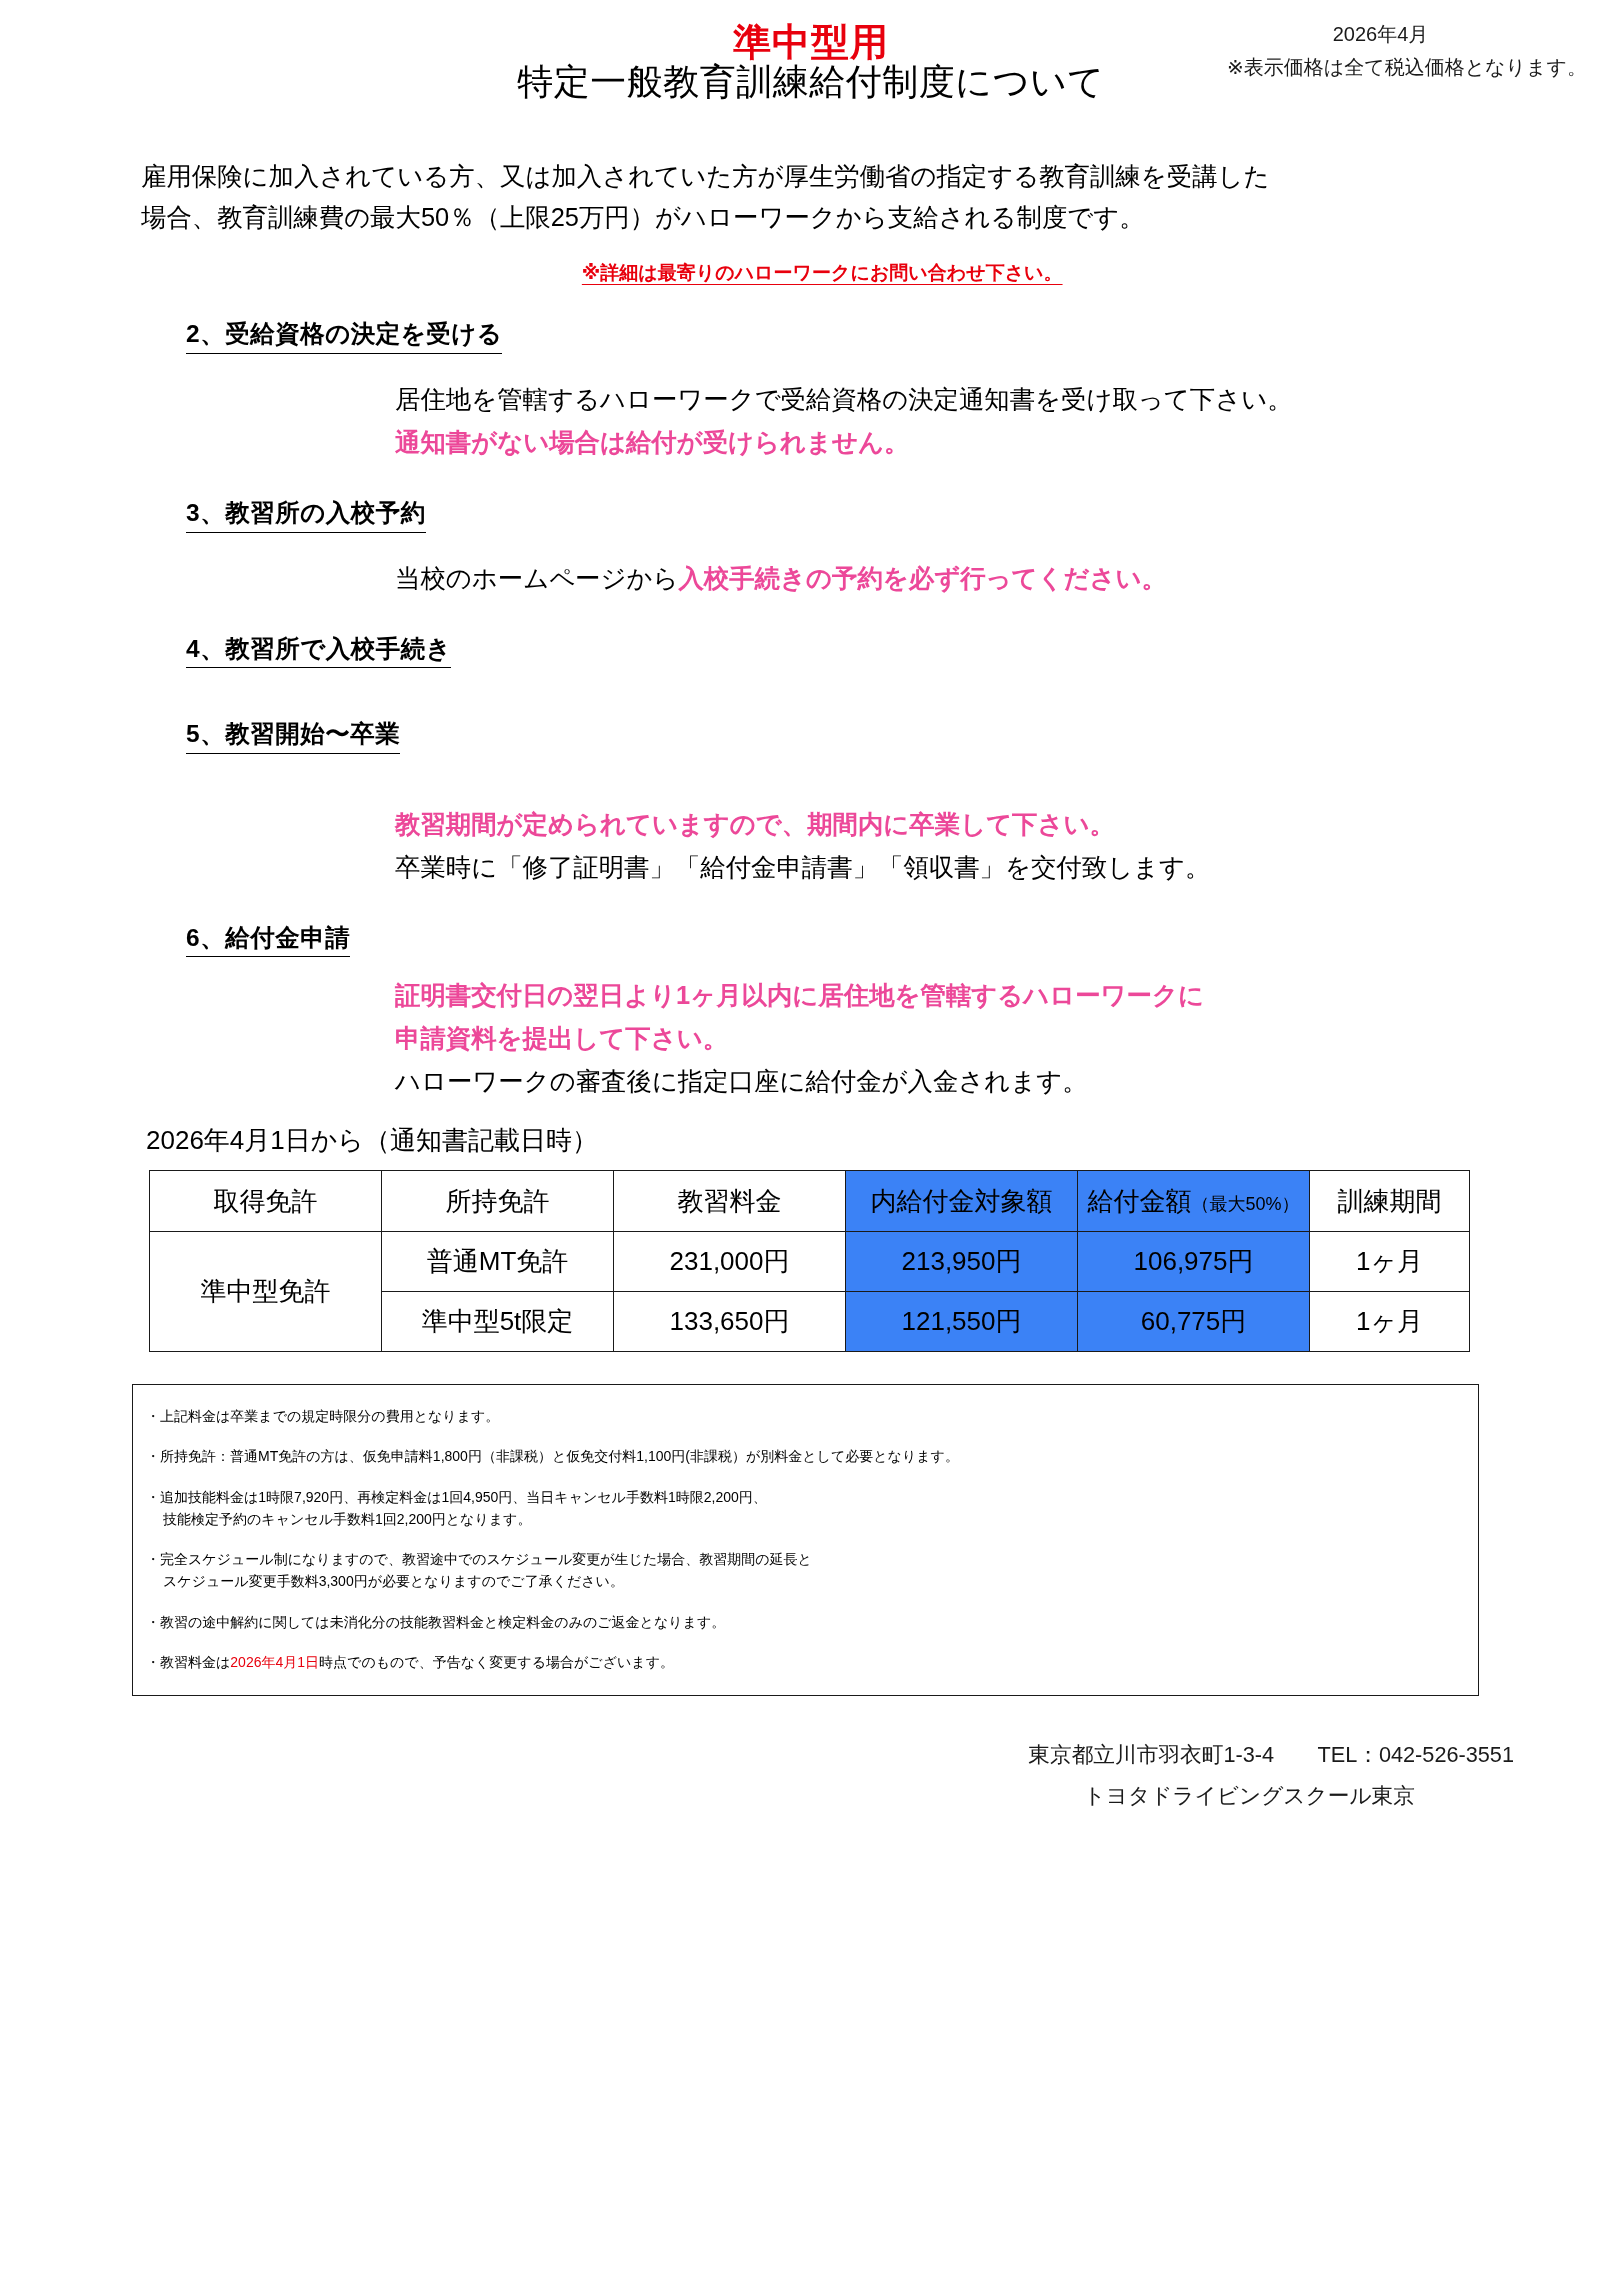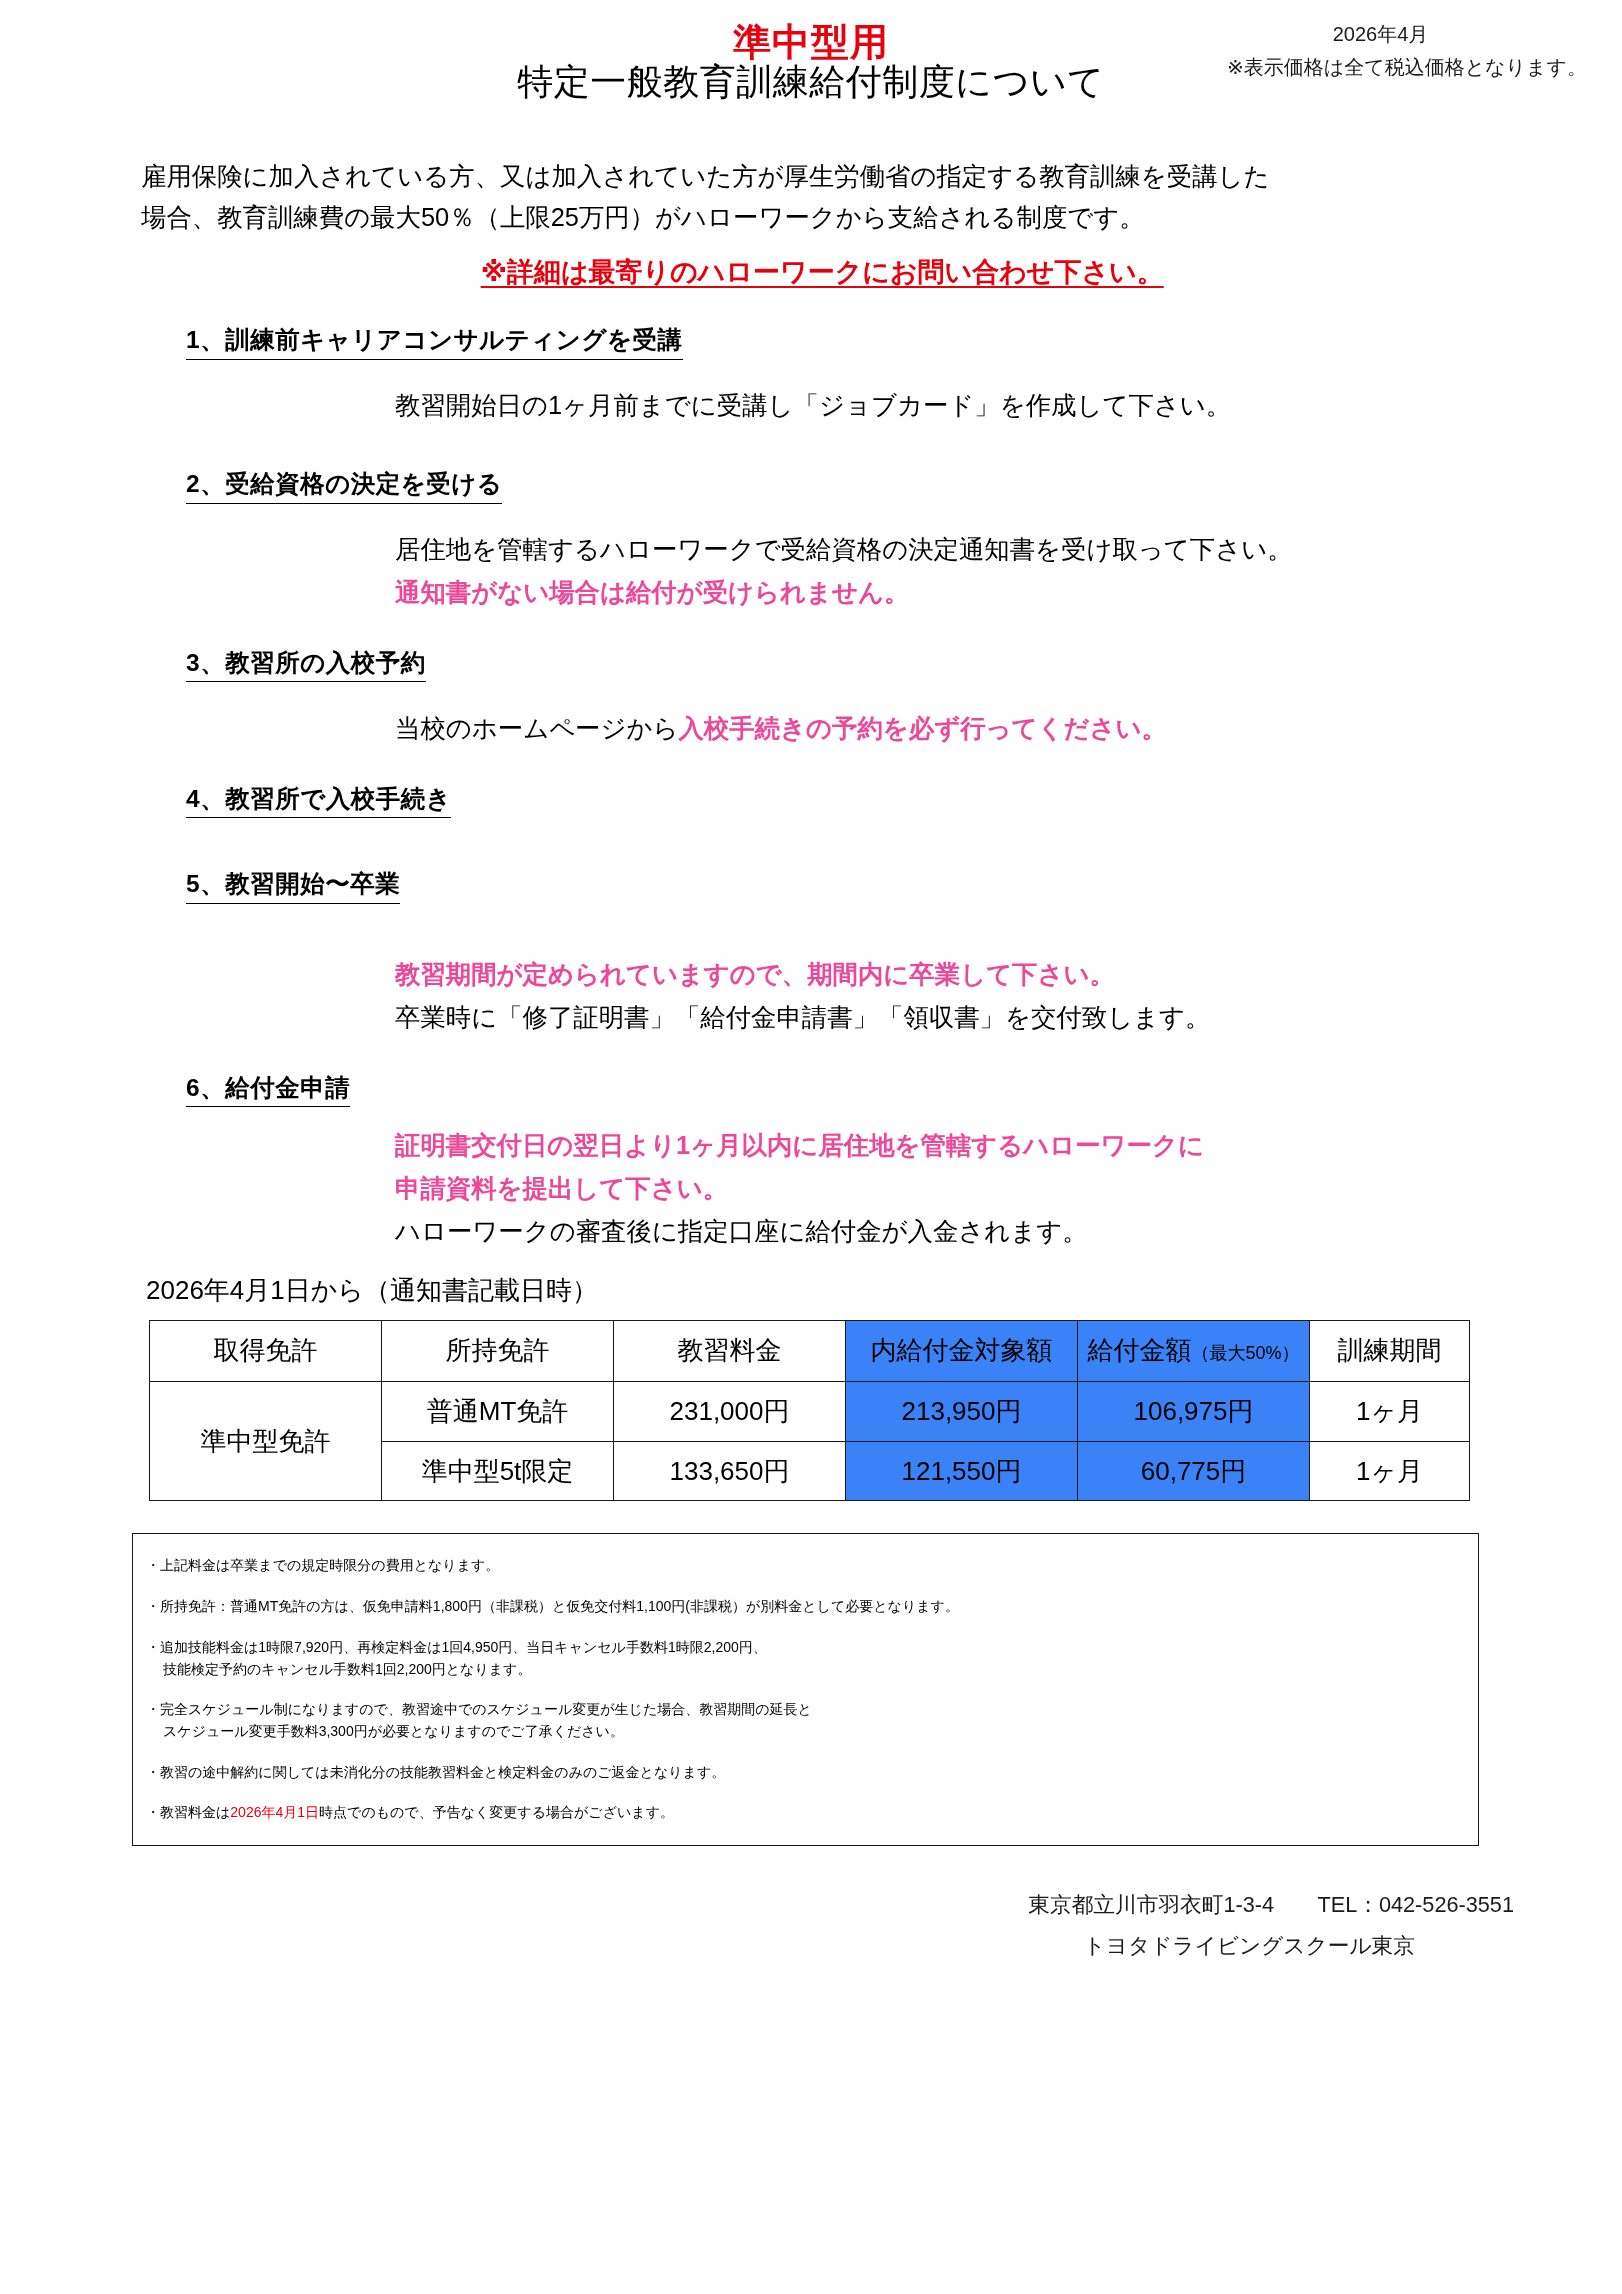--- a/index.html
+++ b/index.html
@@ -72,24 +72,24 @@
     margin: 15px 0 0 0;
     padding: 0 113px 0 141px;
     font-size: 25.4px;
     line-height: 1.62;
     color: #000;
   }
   .intro p { margin: 0; }
   .intro .red-note {
     display: block;
     text-align: center;
-    margin-top: 13px;
+    margin-top: 20px;
     color: #e8000d;
     font-weight: bold;
-    font-size: 27px;
+    font-size: 19px;
   }
   .red-note .u {
     text-decoration: underline;
     text-underline-offset: 4.7px;
     padding-right: 5.6px;
   }
 
   
   .sections {
     margin-top: 28px;
@@ -194,26 +194,20 @@
   </div>
 
   <div class="intro">
     <p>雇用保険に加入されている方、又は加入されていた方が厚生労働省の指定する教育訓練を受講した</p>
     <p>場合、教育訓練費の最大50％（上限25万円）がハローワークから支給される制度です。</p>
     <span class="red-note"><span class="u">※詳細は最寄りのハローワークにお問い合わせ下さい。</span></span>
   </div>
 
   <div class="sections">
 
-    <div class="section sp1">
-      <div class="sec-head">1、訓練前キャリアコンサルティングを受講</div>
-      <div class="sec-body">
-        <p>教習開始日の1ヶ月前までに受講し「ジョブカード」を作成して下さい。</p>
-      </div>
-    </div>
 
     <div class="section sp2">
       <div class="sec-head">2、受給資格の決定を受ける</div>
       <div class="sec-body">
         <p>居住地を管轄するハローワークで受給資格の決定通知書を受け取って下さい。</p>
         <p class="r">通知書がない場合は給付が受けられません。</p>
       </div>
     </div>
 
     <div class="section sp2">

